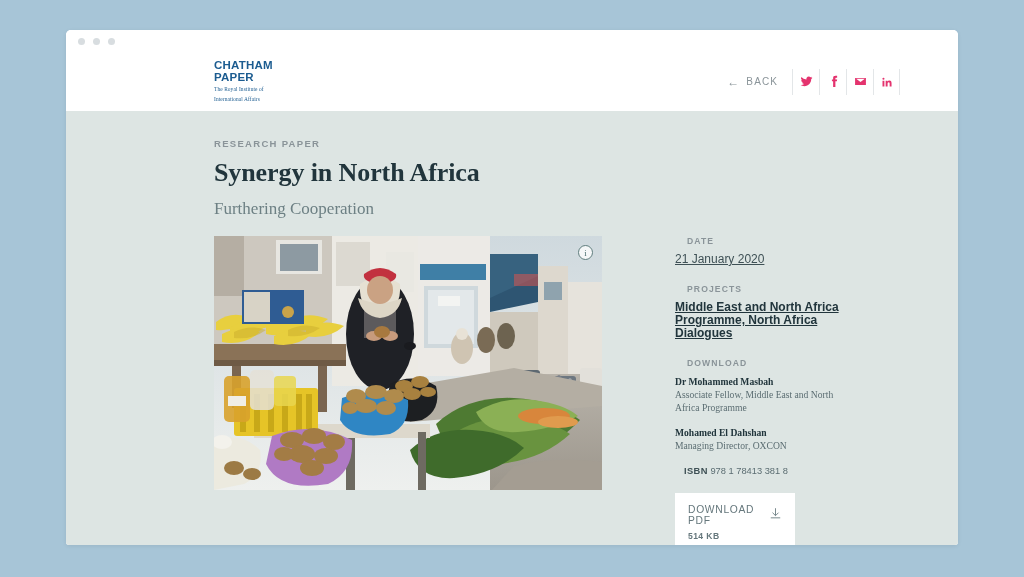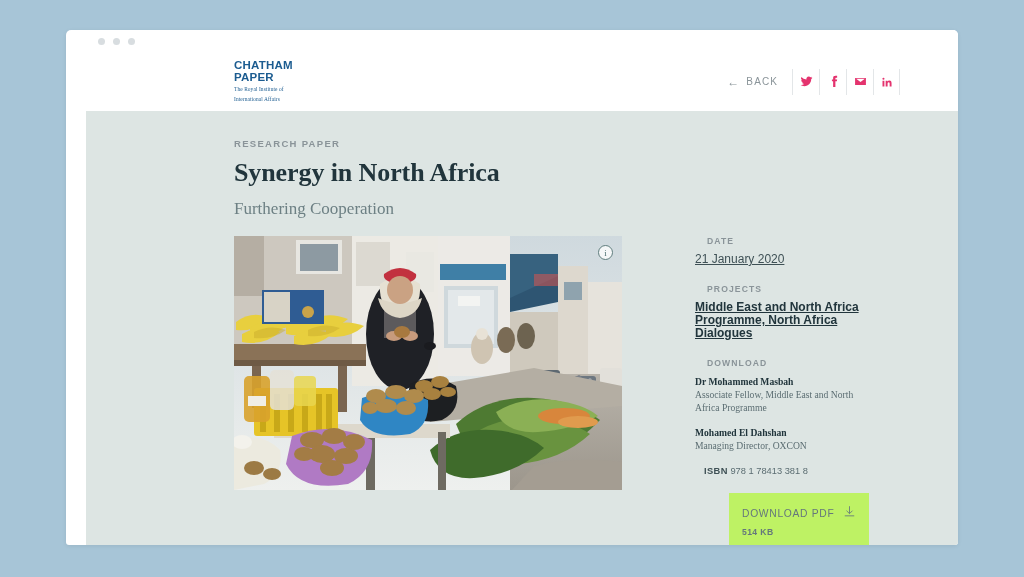--- a/index.html
+++ b/index.html
@@ -18,21 +18,20 @@
     left: 66px;
     top: 30px;
     width: 892px;
     height: 515px;
     background: #ffffff;
     border-radius: 5px 5px 3px 3px;
     box-shadow: 0 1px 4px rgba(0,0,0,0.08);
     overflow: hidden;
     display: flex;
     flex-direction: column;
-    padding-left: 20px;
   }
 
   .titlebar {
     height: 22px;
     background: #ffffff;
     display: flex;
     align-items: center;
     padding-left: 12px;
     gap: 8px;
     flex: 0 0 auto;
@@ -215,27 +214,26 @@
   .isbn {
     color: #5b6d72;
     font-size: 9.3px;
     margin-top: 14px;
     margin-left: 9px;
   }
   .isbn b { color: #3e5055; font-weight: bold; letter-spacing: 0.4px; }
 
   .download {
     margin-top: 17px;
-    background: #bef264;
-    width: 140px;
+    background: #ffffff;
+    width: 120px;
     padding: 11px 13px 10px 13px;
     cursor: pointer;
     display: block;
     text-decoration: none;
-    margin-left: 34px;
   }
   .dl-row {
     display: flex;
     align-items: center;
     justify-content: space-between;
   }
   .dl-label {
     color: #65777c;
     font-size: 10.3px;
     letter-spacing: 0.7px;

